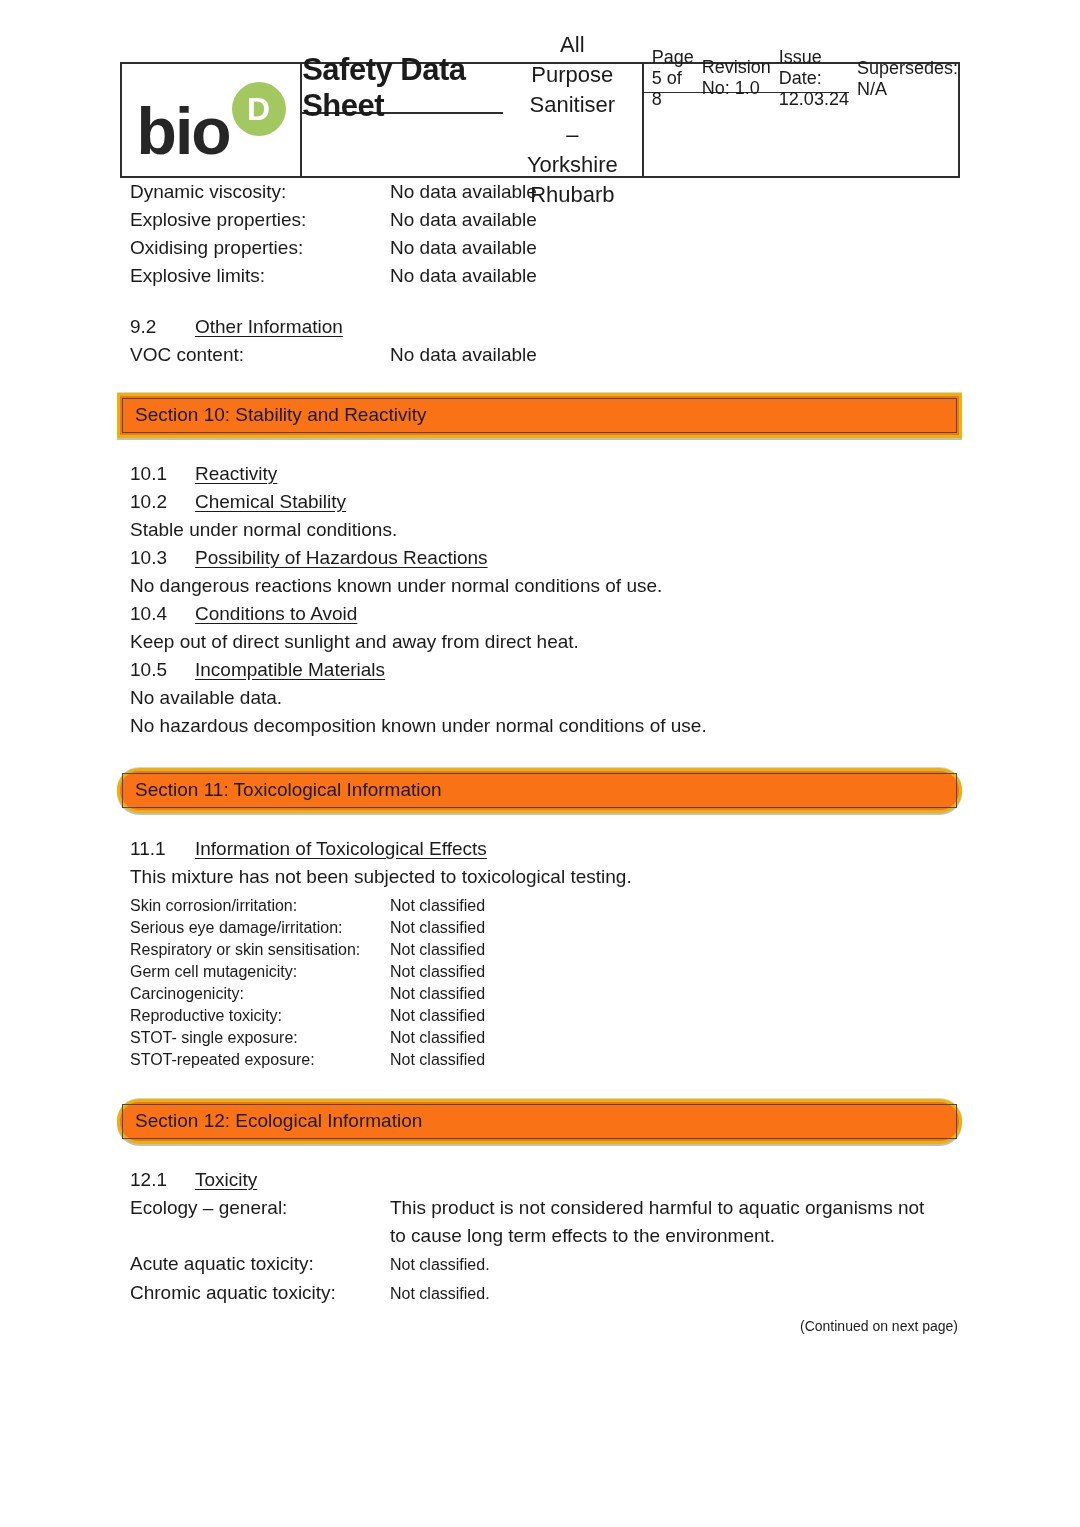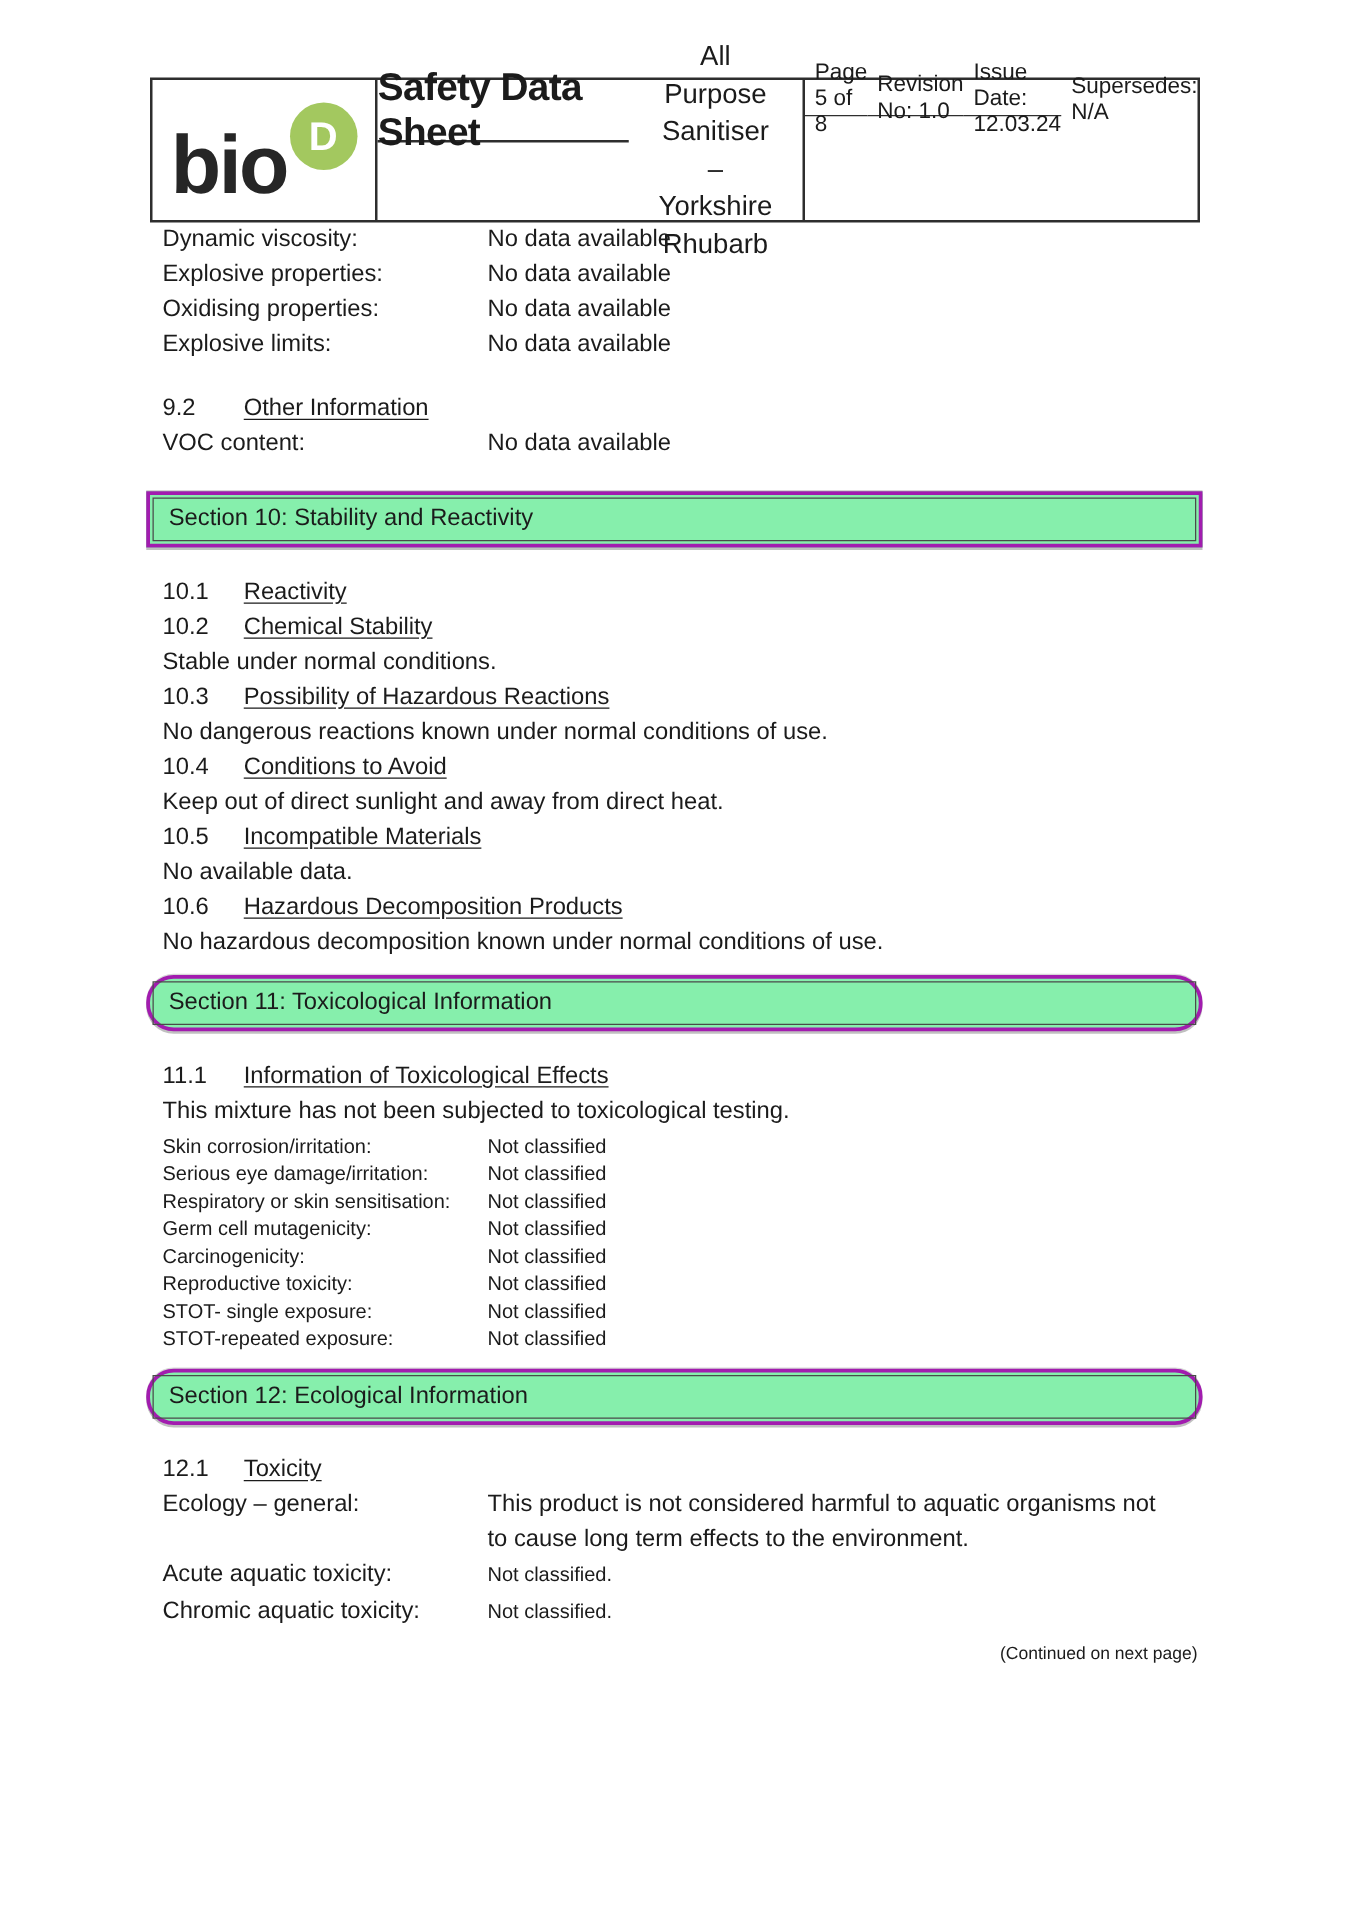--- a/index.html
+++ b/index.html
@@ -118,23 +118,23 @@
   .sub-heading .ttl { text-decoration: underline; text-underline-offset: 3px; }
   .body-line { font-size: 19px; line-height: 28px; }
 
   .props-block { }
   .other-info-block { margin-top: 23px; }
 
   
   .secbar {
     width: 845px;
     margin: 26px 0 22px -3px;
-    border: 3px solid #a21caf;
+    border: 3px solid #eab308;
     padding: 2px;
-    background: #86efac;
+    background: #f97316;
     box-shadow: 0 2px 0 rgba(140,140,140,0.55), 0 -1px 0 rgba(140,140,140,0.35);
   }
   .secbar-inner {
     border: 1px solid #4a4a4a;
     padding: 5px 12px 6px 12px;
     font-size: 19px;
   }
   .secbar.gap-lg { margin-top: 24px; }
 
   
@@ -149,21 +149,21 @@
 
   .eco-value-wrap { max-width: 555px; }
 
   .footer-note {
     margin-top: 10px;
     text-align: right;
     font-size: 14px;
     color: #1b1b1b;
     padding-right: 2px;
   }
-  .mt28 { margin-top: 12px; border-radius: 22px; }
+  .mt28 { margin-top: 28px; border-radius: 22px; }
 </style>
 </head>
 <body>
 
 <div class="page">
   <div class="content">
 
     <div class="header-table">
       <div class="logo-cell">
         <span class="logo-bio">bio</span>
@@ -233,24 +233,20 @@
       <div class="sub-heading">
         <span class="num">10.4</span>
         <span class="ttl">Conditions to Avoid</span>
       </div>
       <p class="body-line">Keep out of direct sunlight and away from direct heat.</p>
       <div class="sub-heading">
         <span class="num">10.5</span>
         <span class="ttl">Incompatible Materials</span>
       </div>
       <p class="body-line">No available data.</p>
-      <div class="sub-heading">
-        <span class="num">10.6</span>
-        <span class="ttl">Hazardous Decomposition Products</span>
-      </div>
       <p class="body-line">No hazardous decomposition known under normal conditions of use.</p>
     </div>
 
     <div class="secbar mt28">
       <div class="secbar-inner">Section 11: Toxicological Information</div>
     </div>
 
     <div class="body-block">
       <div class="sub-heading">
         <span class="num">11.1</span>

